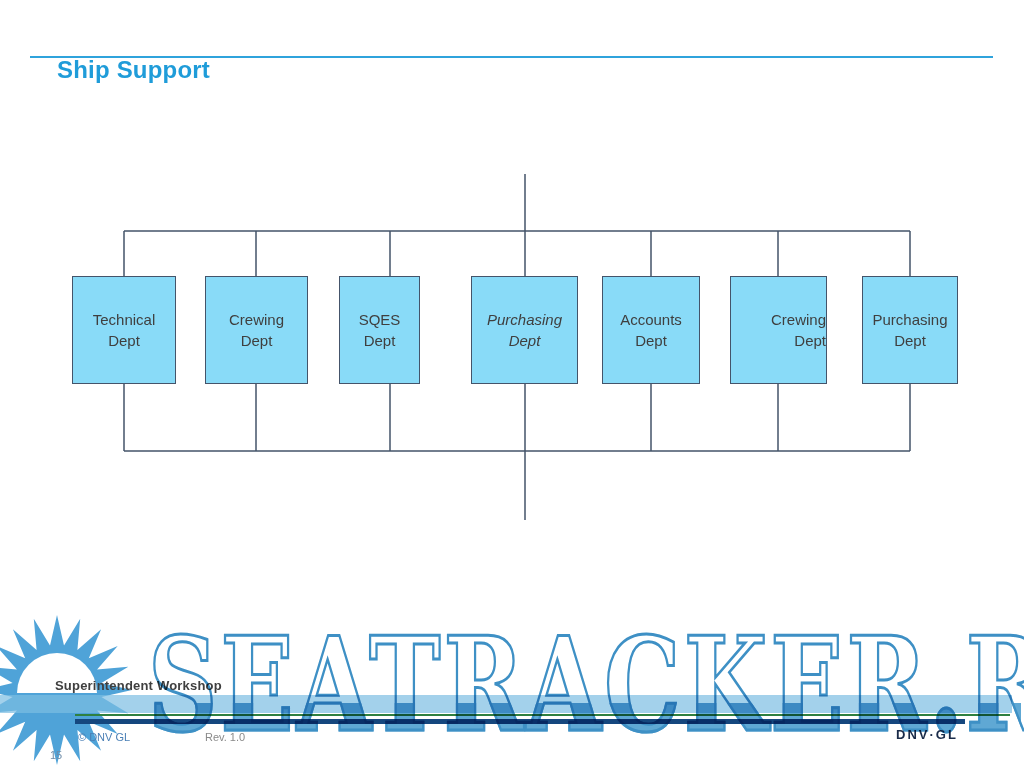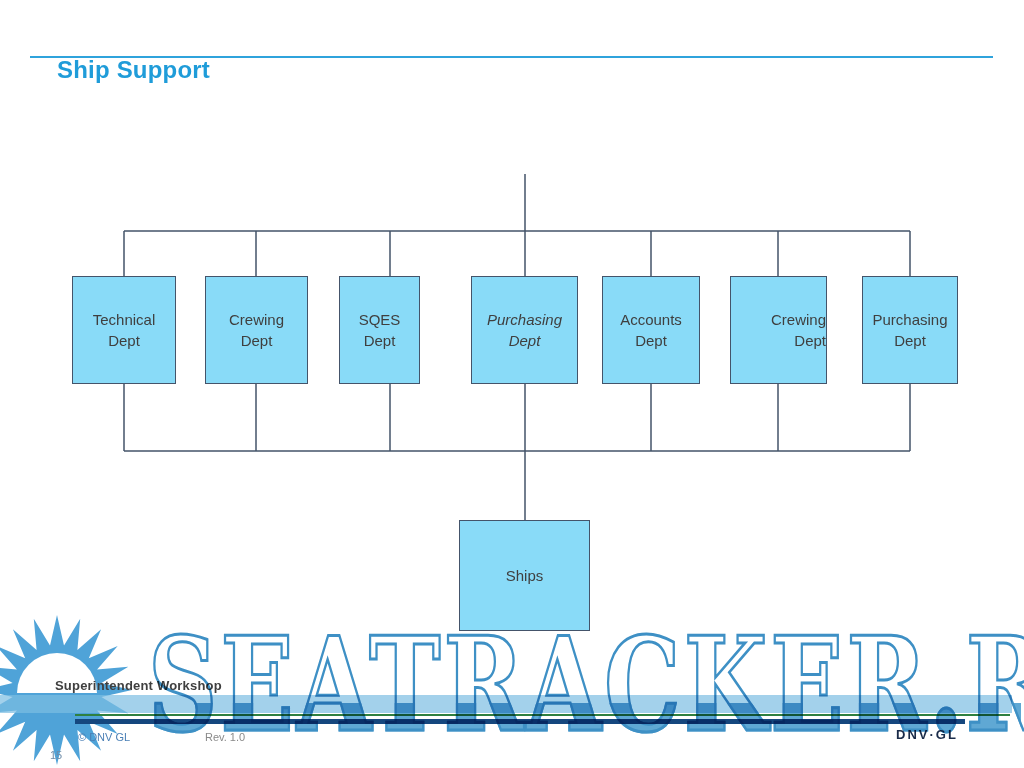--- a/index.html
+++ b/index.html
@@ -108,23 +108,20 @@
   </div>
   <div class="node dept dept-5">
     <span>Crewing</span>
     <span>Dept</span>
   </div>
   <div class="node dept dept-6">
     <span>Purchasing</span>
     <span>Dept</span>
   </div>
 
-  <div class="node ships">
-    <span>Ships</span>
-  </div>
 
   <svg class="sun-svg" viewBox="0 0 1024 768">
     <polygon id="sun-burst" fill="#4FA3D8" points="57.0,615.0 64.0,645.6 80.2,618.7 77.4,649.9 101.1,629.3 88.8,658.2 117.7,645.9 97.1,669.6 128.3,666.8 101.4,683.0 132.0,690.0 101.4,697.0 128.3,713.2 97.1,710.4 117.7,734.1 88.8,721.8 101.1,750.7 77.4,730.1 80.2,761.3 64.0,734.4 57.0,765.0 50.0,734.4 33.8,761.3 36.6,730.1 12.9,750.7 25.2,721.8 -3.7,734.1 16.9,710.4 -14.3,713.2 12.6,697.0 -18.0,690.0 12.6,683.0 -14.3,666.8 16.9,669.6 -3.7,645.9 25.2,658.2 12.9,629.3 36.6,649.9 33.8,618.7 50.0,645.6"></polygon>
     <path d="M 17 693 A 40 40 0 0 1 97 693 Z" fill="#ffffff"></path>
   </svg>
 
   <div class="workshop-label">Superintendent Workshop</div>
 
   <div class="band-blue"></div>
   <div class="line-green"></div>

